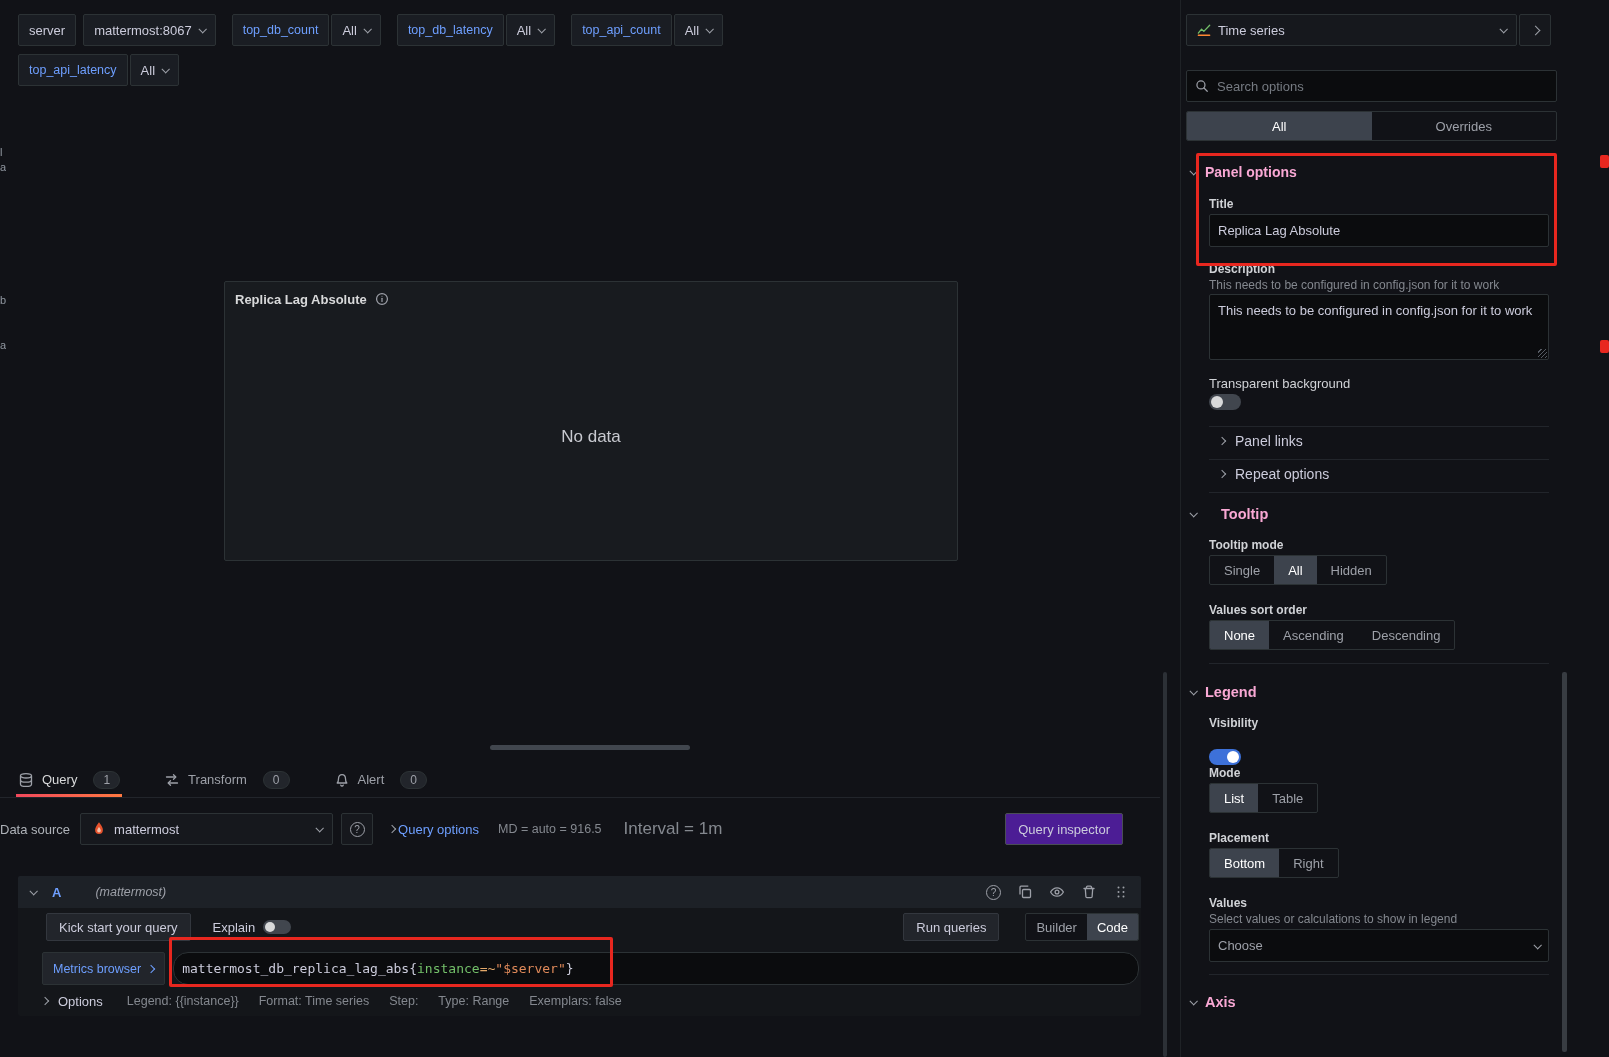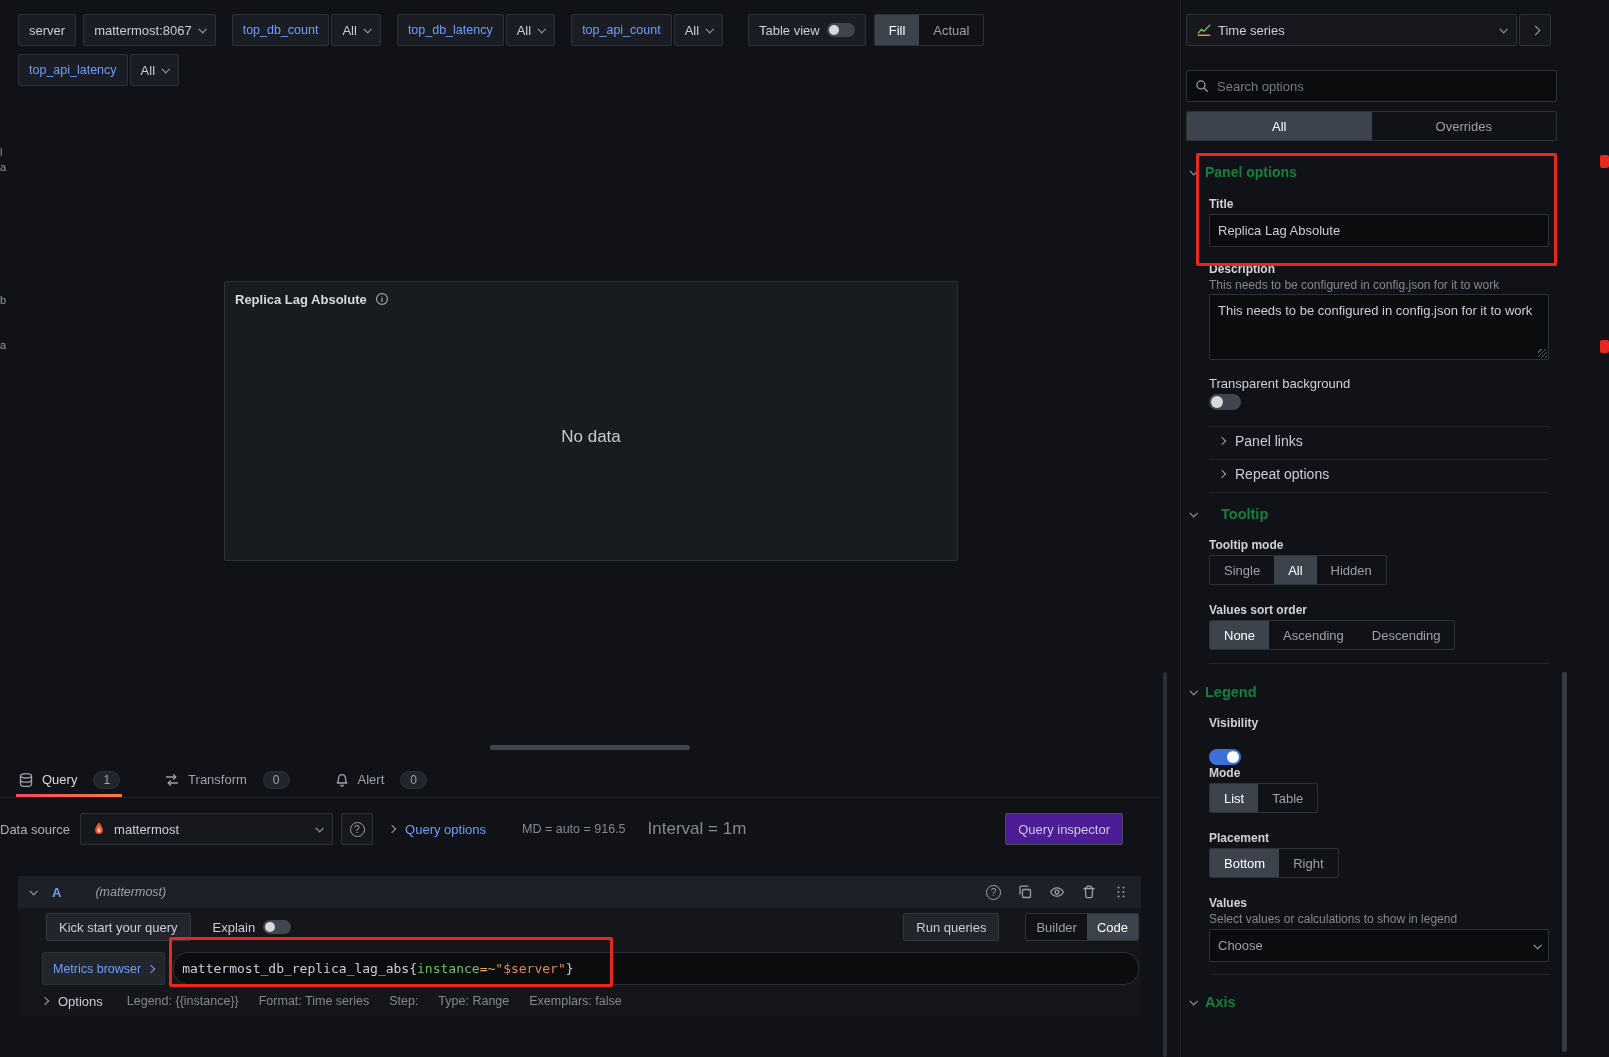--- a/index.html
+++ b/index.html
@@ -58,21 +58,21 @@
   .input {
     background:#0b0c0e; border:1px solid #2c3235; border-radius:2px;
     color:#ccccdc; font-size:13px; padding:0 8px; height:32px;
     font-family:"Liberation Sans", sans-serif; outline:none;
   }
   .input::placeholder { color:#767b82; }
   textarea.input { padding:6px 8px; line-height:1.55; resize:none; }
 
   .f-label { font-size:12px; color:#d0d2d6; font-weight:600; }
   .f-help { font-size:12px; color:#84888f; }
-  .sec-h { font-size:14.5px; font-weight:600; color:#15803d; }
+  .sec-h { font-size:14.5px; font-weight:600; color:#f9a8d4; }
   .hr { height:1px; background:#22252b; }
 
   .badge { background:#22252b; border:1px solid #2c3235; border-radius:11px; padding:1px 9px; font-size:12px; color:#9da0a8; margin-left:8px; }
 
   .tab { position:relative; display:flex; align-items:center; height:100%; gap:8px; color:#9da0a8; }
   .tab.active { color:#d8d9da; }
   .tab.active::after { content:""; position:absolute; left:-2px; right:-2px; bottom:0; height:3px; background:linear-gradient(90deg,#f2495c,#ff7941); }
 
   .mono { font-family:"DejaVu Sans Mono", monospace; font-size:13px;border-radius:15px; }
 
@@ -114,30 +114,20 @@
       <span class="chev down"></span>
     </span>
 
     <span class="chip blue" style="margin-left:16px;">top_api_count</span>
     <span class="chip" style="margin-left:2px;">
       <span>All</span>
       <span class="chev down"></span>
     </span>
   </div>
 
-  <div class="abs flex" style="left:748px;top:14px;gap:8px;">
-    <span class="chip">
-      <span>Table view</span>
-      <span class="toggle sm"></span>
-    </span>
-    <span class="seg" style="height:32px;">
-      <span class="opt active">Fill</span>
-      <span class="opt">Actual</span>
-    </span>
-  </div>
 
   <div class="abs flex" style="left:18px;top:54px;">
     <span class="chip blue">top_api_latency</span>
     <span class="chip" style="margin-left:2px;">
       <span>All</span>
       <span class="chev down"></span>
     </span>
   </div>
 
 
@@ -194,25 +184,25 @@
           <path fill="#e6522c" d="M8 1.2C5.6 4.4 4.1 6.5 4.1 9a3.9 3.9 0 0 0 7.8 0C11.9 6.5 10.4 4.4 8 1.2Z"></path>
           <path fill="#f3c3ad" d="M8 6c-1.1 1.6-1.8 2.6-1.8 3.7a1.8 1.8 0 0 0 3.6 0C9.8 8.6 9.1 7.6 8 6Z"></path>
         </svg>
       <span>mattermost</span>
       <span style="flex:1"></span>
       <span class="chev down"></span>
     </span>
     <span class="chip" style="width:32px;padding:0;justify-content:center;background:#16181d;">
       <span class="qmark">?</span>
     </span>
-    <span class="flex" style="gap:10px;margin-left:8px;">
+    <span class="flex" style="gap:3px;margin-left:8px;">
       <span class="chev right"></span>
       <span style="color:#6e9fff;">Query options</span>
     </span>
-    <span class="f-help" style="margin-left:28px;font-size:12.5px;text-align:center;">MD = auto = 916.5</span>
+    <span class="f-help" style="margin-left:11px;font-size:12.5px;text-align:center;">MD = auto = 916.5</span>
     <span class="f-help" style="margin-left:14px;font-size:17px;">Interval = 1m</span>
     <span style="flex:1"></span>
     <span class="btn outline h32">Query inspector</span>
   </div>
 
   <div class="abs" style="left:18px;top:876px;width:1123px;height:140px;background:#14161a;border-radius:2px;">
 
     <div class="flex" style="height:32px;background:#1d2127;border-radius:2px 2px 0 0;padding:0 12px;gap:10px;">
       <span class="chev down"></span>
       <span style="color:#6e9fff;font-weight:600;margin-left:6px;">A</span>

